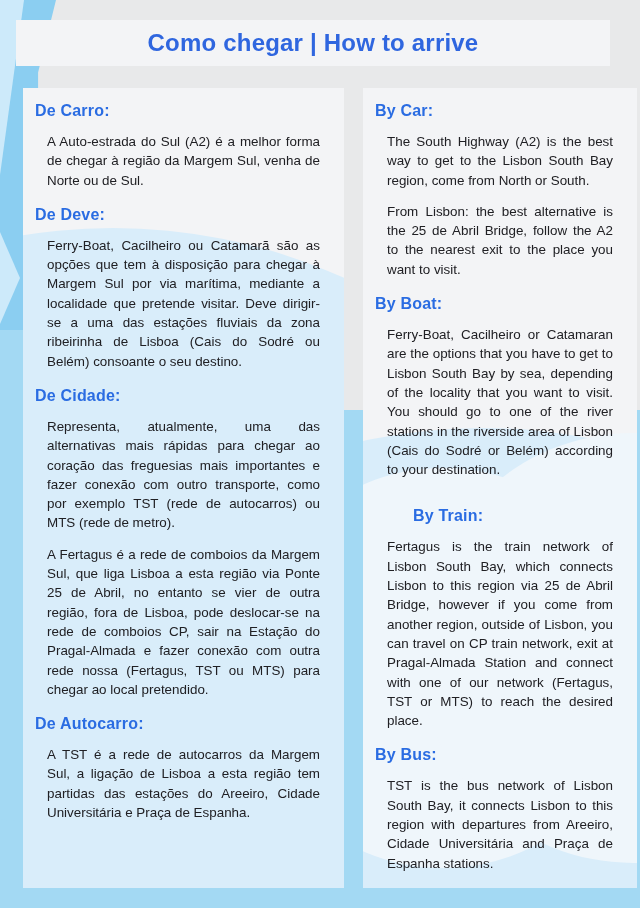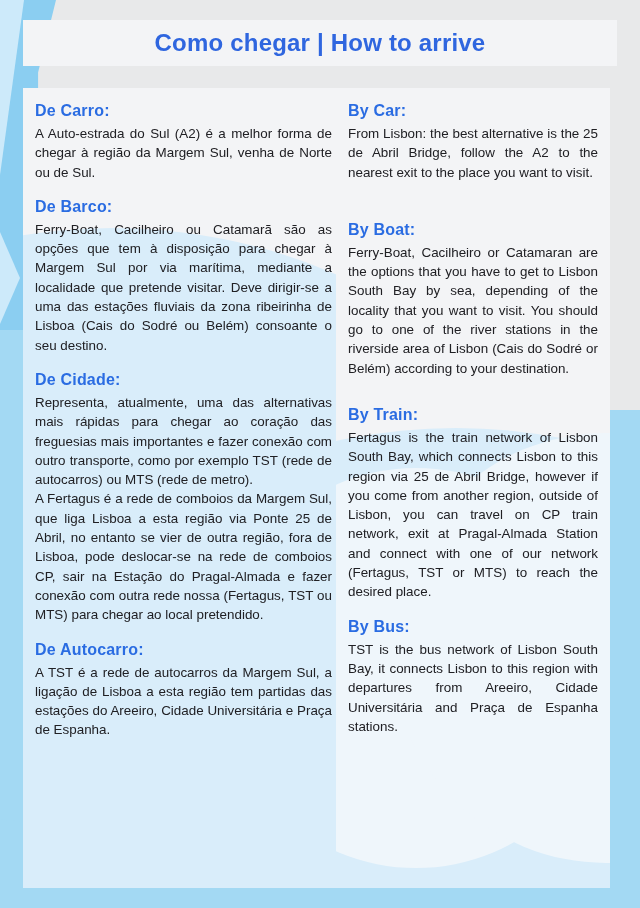--- a/index.html
+++ b/index.html
@@ -13,53 +13,53 @@
   .bg-blue-rect{left:0;top:410px;width:640px;height:498px;background:var(--sky-blue,#a3d9f3);}
   .bg-blue-circle{left:-256px;top:230px;width:592px;height:592px;border-radius:50%;background:var(--sky-blue,#a3d9f3);}
   .bg-left-strip{left:0;top:0;width:56px;height:330px;background:var(--strip-blue,#8bcef1);
     clip-path:polygon(0 0,100% 0,68% 22%,68% 100%,0 100%);}
   .bg-left-wedge{left:0;top:0;width:24px;height:175px;background:var(--pale-wedge,#cdeafa);
     clip-path:polygon(0 0,100% 0,0 100%);}
   .bg-left-notch{left:0;top:232px;width:20px;height:92px;background:var(--pale-wedge,#d9eefb);
     clip-path:polygon(0 0,100% 50%,0 100%);}
   
   .banner{
-    position:absolute;left:23px;top:20px;width:594px;height:46px;z-index:10;
+    position:absolute;left:16px;top:20px;width:594px;height:46px;z-index:10;
     background:var(--card-grey,#f2f3f5);
     display:flex;align-items:center;justify-content:center;text-align:center;
   }
   .banner h1{
     margin:0;font-size:24px;font-weight:bold;letter-spacing:.2px;
     color:var(--title-blue,#2f66df);
   }
   
   .card{
     position:absolute;top:88px;height:800px;z-index:10;overflow:hidden;
     background:var(--card-grey,#f3f4f6);
     box-sizing:border-box;padding:2px 12px 8px 12px;
   }
   .card-left{left:23px;width:321px;}
-  .card-right{left:336px;width:274px;}
+  .card-right{left:363px;width:274px;}
   .tint,.lobe{position:absolute;border-radius:50%;}
   .card-left  .tint{left:-470px;top:140px;width:1120px;height:1120px;background:var(--tint-blue,#d9edfa);}
   .card-right .tint{left:-440px;top:340px;width:1120px;height:1120px;background:var(--tint-blue,#d8ecf9);}
   .card-right .lobe-1{left:-120px;top:380px;width:400px;height:400px;background:var(--pale-lobe,#eff6fb);}
   .card-right .lobe-2{left:55px;top:345px;width:430px;height:430px;background:var(--pale-lobe,#eff6fb);}
   .content{position:relative;z-index:1;}
   section h2{
     margin:16px 0 4px 0;font-size:16px;font-weight:bold;
     color:var(--heading-blue,#2a6ce2);letter-spacing:.2px;
   }
   section:first-child h2{margin-top:12px;}
   section p{
-    margin:0;font-size:13.4px;line-height:1.44;text-align:justify;
+    margin:12px;font-size:13.4px;line-height:1.44;text-align:justify;
     color:var(--body-text,#202024);
   }
-  .card-right section:nth-child(2) h2{margin-top:39px;}
-  .card-right section:nth-child(3) h2{margin-top:28px;}
+  .card-right section:nth-child(2) h2{margin-top:16px;}
+  .card-right section:nth-child(3) h2{margin-top:28px;margin-left:38px;}
   .card-right section:nth-child(4) h2{}
 </style>
 </head>
 <body>
 
 <div class="page">
 
   <div class="bg-shape bg-blue-rect"></div>
   <div class="bg-shape bg-blue-circle"></div>
   <div class="bg-shape bg-left-strip"></div>
@@ -71,21 +71,21 @@
   </div>
 
   <div class="card card-left">
     <div class="tint"></div>
     <div class="content">
       <section>
         <h2>De Carro:</h2>
         <p>A Auto-estrada do Sul (A2) é a melhor forma de chegar à região da Margem Sul, venha de Norte ou de Sul.</p>
       </section>
       <section>
-        <h2>De Barco:</h2>
+        <h2>De Deve:</h2>
         <p>Ferry-Boat, Cacilheiro ou Catamarã são as opções que tem à disposição para chegar à Margem Sul por via marítima, mediante a localidade que pretende visitar. Deve dirigir-se a uma das estações fluviais da zona ribeirinha de Lisboa (Cais do Sodré ou Belém) consoante o seu destino.</p>
       </section>
       <section>
         <h2>De Cidade:</h2>
         <p>Representa, atualmente, uma das alternativas mais rápidas para chegar ao coração das freguesias mais importantes e fazer conexão com outro transporte, como por exemplo TST (rede de autocarros) ou MTS (rede de metro).</p>
         <p>A Fertagus é a rede de comboios da Margem Sul, que liga Lisboa a esta região via Ponte 25 de Abril, no entanto se vier de outra região, fora de Lisboa, pode deslocar-se na rede de comboios CP, sair na Estação do Pragal-Almada e fazer conexão com outra rede nossa (Fertagus, TST ou MTS) para chegar ao local pretendido.</p>
       </section>
       <section>
         <h2>De Autocarro:</h2>
         <p>A TST é a rede de autocarros da Margem Sul, a ligação de Lisboa a esta região tem partidas das estações do Areeiro, Cidade Universitária e Praça de Espanha.</p>
@@ -93,20 +93,21 @@
     </div>
   </div>
 
   <div class="card card-right">
     <div class="tint"></div>
     <div class="lobe lobe-1"></div>
     <div class="lobe lobe-2"></div>
     <div class="content">
       <section>
         <h2>By Car:</h2>
+        <p>The South Highway (A2) is the best way to get to the Lisbon South Bay region, come from North or South.</p>
         <p>From Lisbon: the best alternative is the 25 de Abril Bridge, follow the A2 to the nearest exit to the place you want to visit.</p>
       </section>
       <section>
         <h2>By Boat:</h2>
         <p>Ferry-Boat, Cacilheiro or Catamaran are the options that you have to get to Lisbon South Bay by sea, depending of the locality that you want to visit. You should go to one of the river stations in the riverside area of Lisbon (Cais do Sodré or Belém) according to your destination.</p>
       </section>
       <section>
         <h2>By Train:</h2>
         <p>Fertagus is the train network of Lisbon South Bay, which connects Lisbon to this region via 25 de Abril Bridge, however if you come from another region, outside of Lisbon, you can travel on CP train network, exit at Pragal-Almada Station and connect with one of our network (Fertagus, TST or MTS) to reach the desired place.</p>
       </section>

